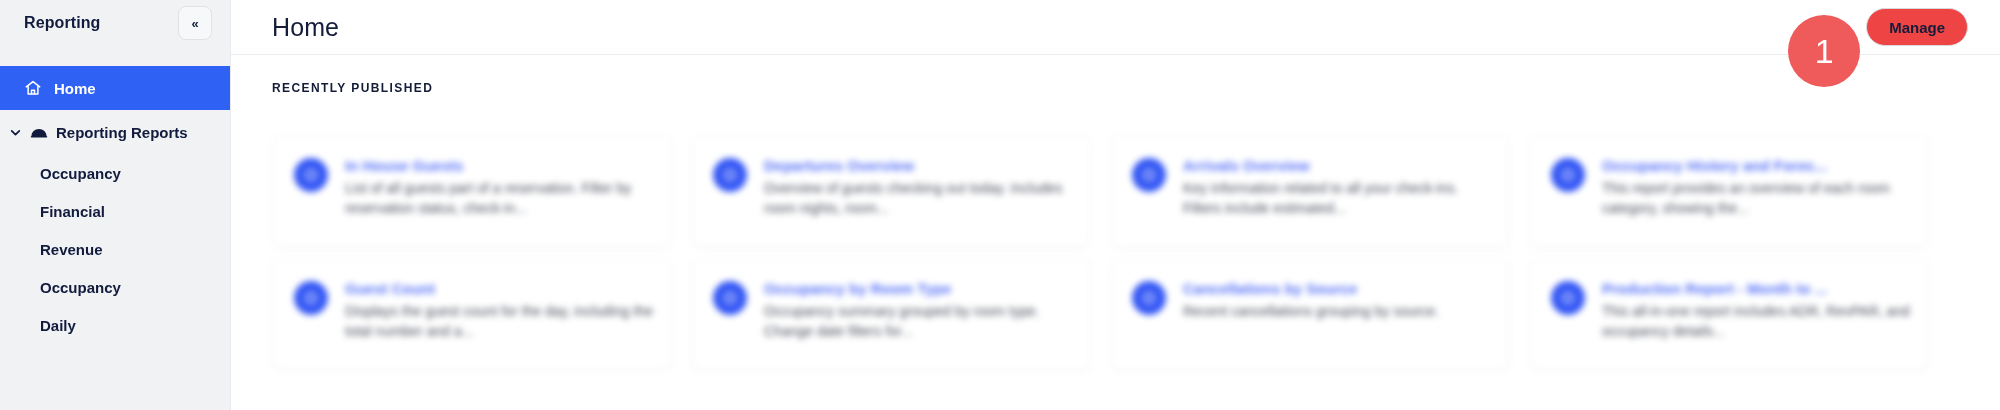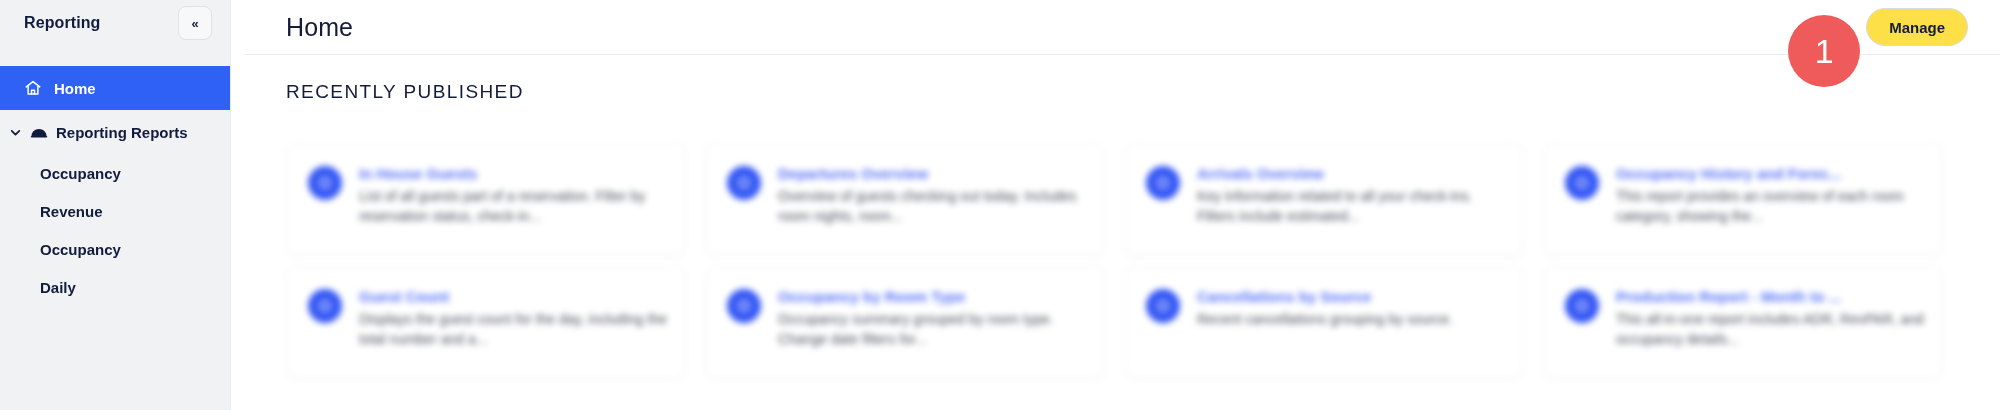--- a/index.html
+++ b/index.html
@@ -3,21 +3,21 @@
 <meta charset="utf-8">
 <style>
   * { box-sizing: border-box; margin: 0; padding: 0; }
   html, body {
     width: 2000px; height: 410px;
     overflow: hidden;
     background: #ffffff;
     font-family: "Liberation Sans", sans-serif;
     -webkit-font-smoothing: antialiased;
   }
-  #app { position: relative; width: 2000px; height: 410px; display: flex; gap: 14px; }
+  #app { position: relative; width: 2000px; height: 410px; display: flex; }
 
   
   .sidebar {
     width: 231px; height: 410px;
     background: #f1f2f4;
     position: relative;
     flex: 0 0 231px;
     border-right: 1px solid #e7e9ec;
   }
   .sidebar-header {
@@ -89,21 +89,21 @@
     padding: 0 32px 0 41px;
     position: relative;
   }
   .page-title {
     font-size: 25px; font-weight: 400; color: #131c39;
     letter-spacing: .1px;
   }
   .topbar-right { margin-left: auto; display: flex; align-items: center; position: relative; }
   .manage-btn {
     border: 1px solid #d8dade;
-    background: #fde047;
+    background: #ef4444;
     border-radius: 22px;
     height: 38px;
     padding: 0 22px;
     display: flex; align-items: center; justify-content: center;
     font-size: 15px; font-weight: 700; color: #131c39;
     cursor: pointer;
     white-space: nowrap;
   }
 
   .step-badge {
@@ -115,21 +115,21 @@
     color: #ffffff;
     display: flex; align-items: center; justify-content: center;
     font-size: 34px; font-weight: 400;
     line-height: 1;
     z-index: 20;
     font-family: "Liberation Sans", sans-serif;
   }
 
   .content { padding: 26px 0 0 41px; }
   .section-label {
-    font-size: 19px; font-weight: 400; letter-spacing: 1.4px;
+    font-size: 12px; font-weight: 700; letter-spacing: 1.4px;
     color: #131c39;
     margin-bottom: 40px;
   }
 
   .grid {
     display: grid;
     grid-template-columns: repeat(4, 400px);
     column-gap: 19px;
     row-gap: 10px;
   }
@@ -204,20 +204,23 @@
             <rect x="1" y="14.2" width="22" height="2.1" rx="1.05"></rect>
           </svg>
         </span>
         <span>Reporting Reports</span>
       </div>
 
       <div class="nav-sub">
         <span>Occupancy</span>
       </div>
       <div class="nav-sub">
+        <span>Financial</span>
+      </div>
+      <div class="nav-sub">
         <span>Revenue</span>
       </div>
       <div class="nav-sub">
         <span>Occupancy</span>
       </div>
       <div class="nav-sub">
         <span>Daily</span>
       </div>
 
     </nav>

